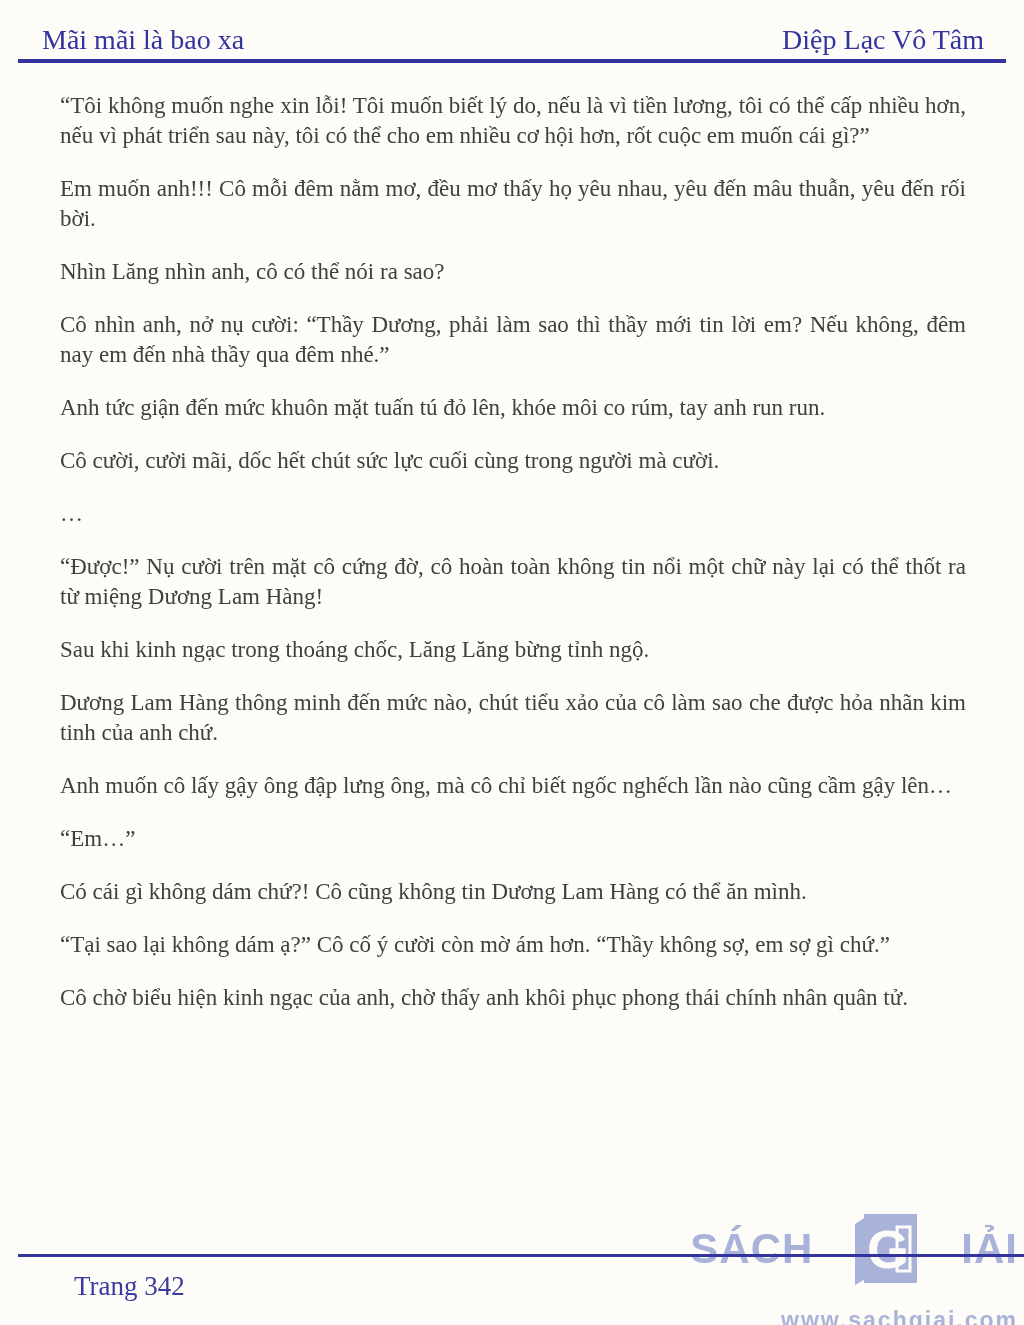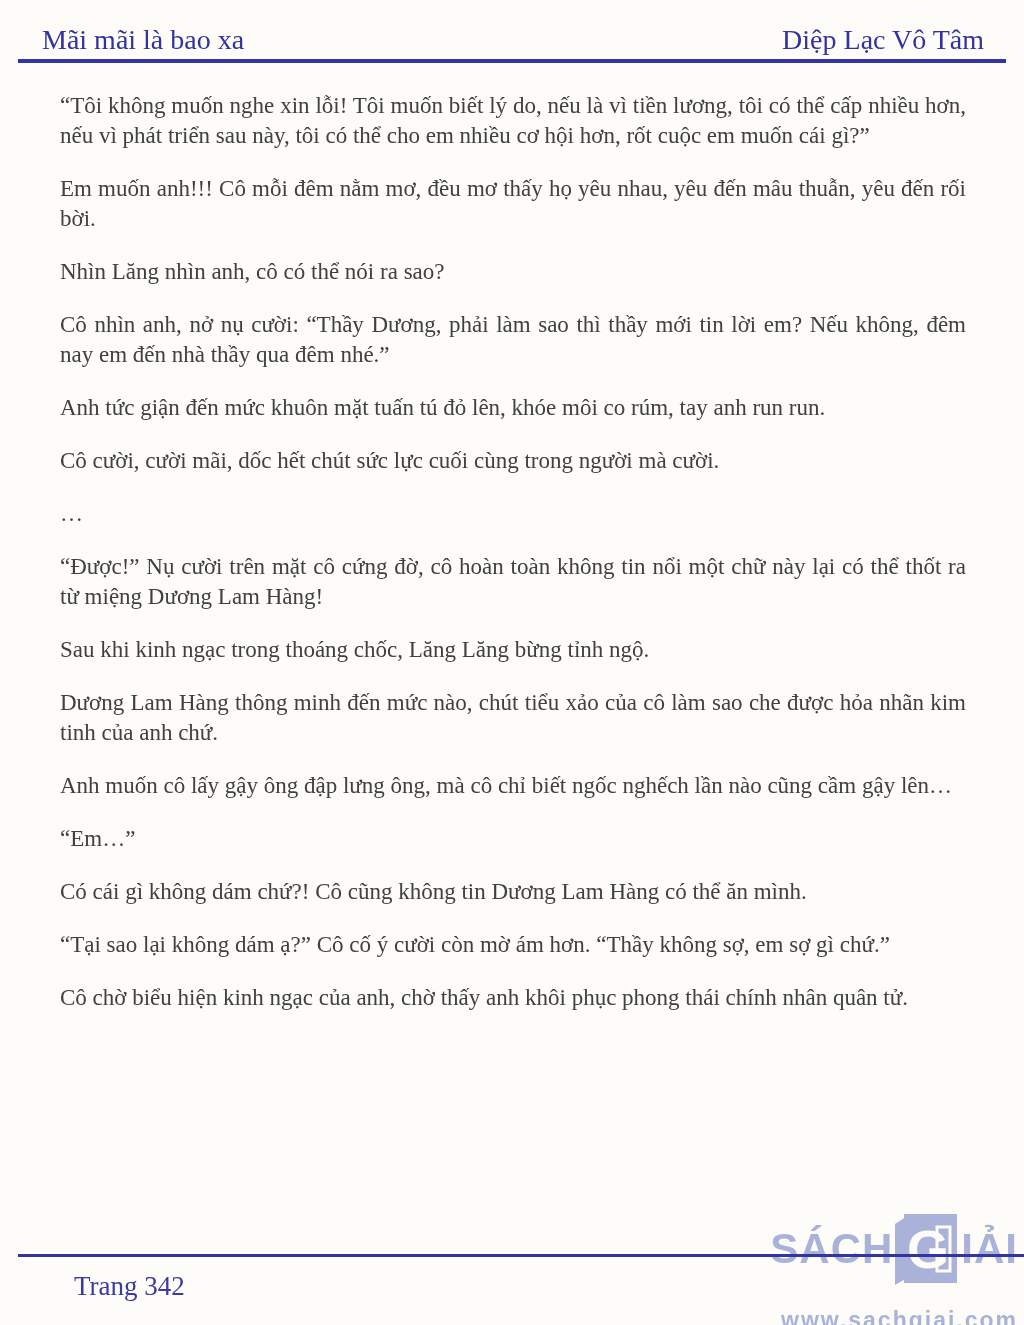--- a/index.html
+++ b/index.html
@@ -59,20 +59,21 @@
     right: 6px;
     z-index: 1;
     color: #a9b2d8;
     font-family: "Liberation Sans", sans-serif;
     text-align: right;
   }
   .wm-row {
     display: flex;
     align-items: center;
     justify-content: flex-start;
+    gap: 40px;
   }
   .wm-text {
     font-size: 42px;
     font-weight: bold;
     letter-spacing: 1px;
     line-height: 1;
   }
   .wm-book { margin: 0 2px; display: block; }
   .wm-url {
     margin-top: 21px;

